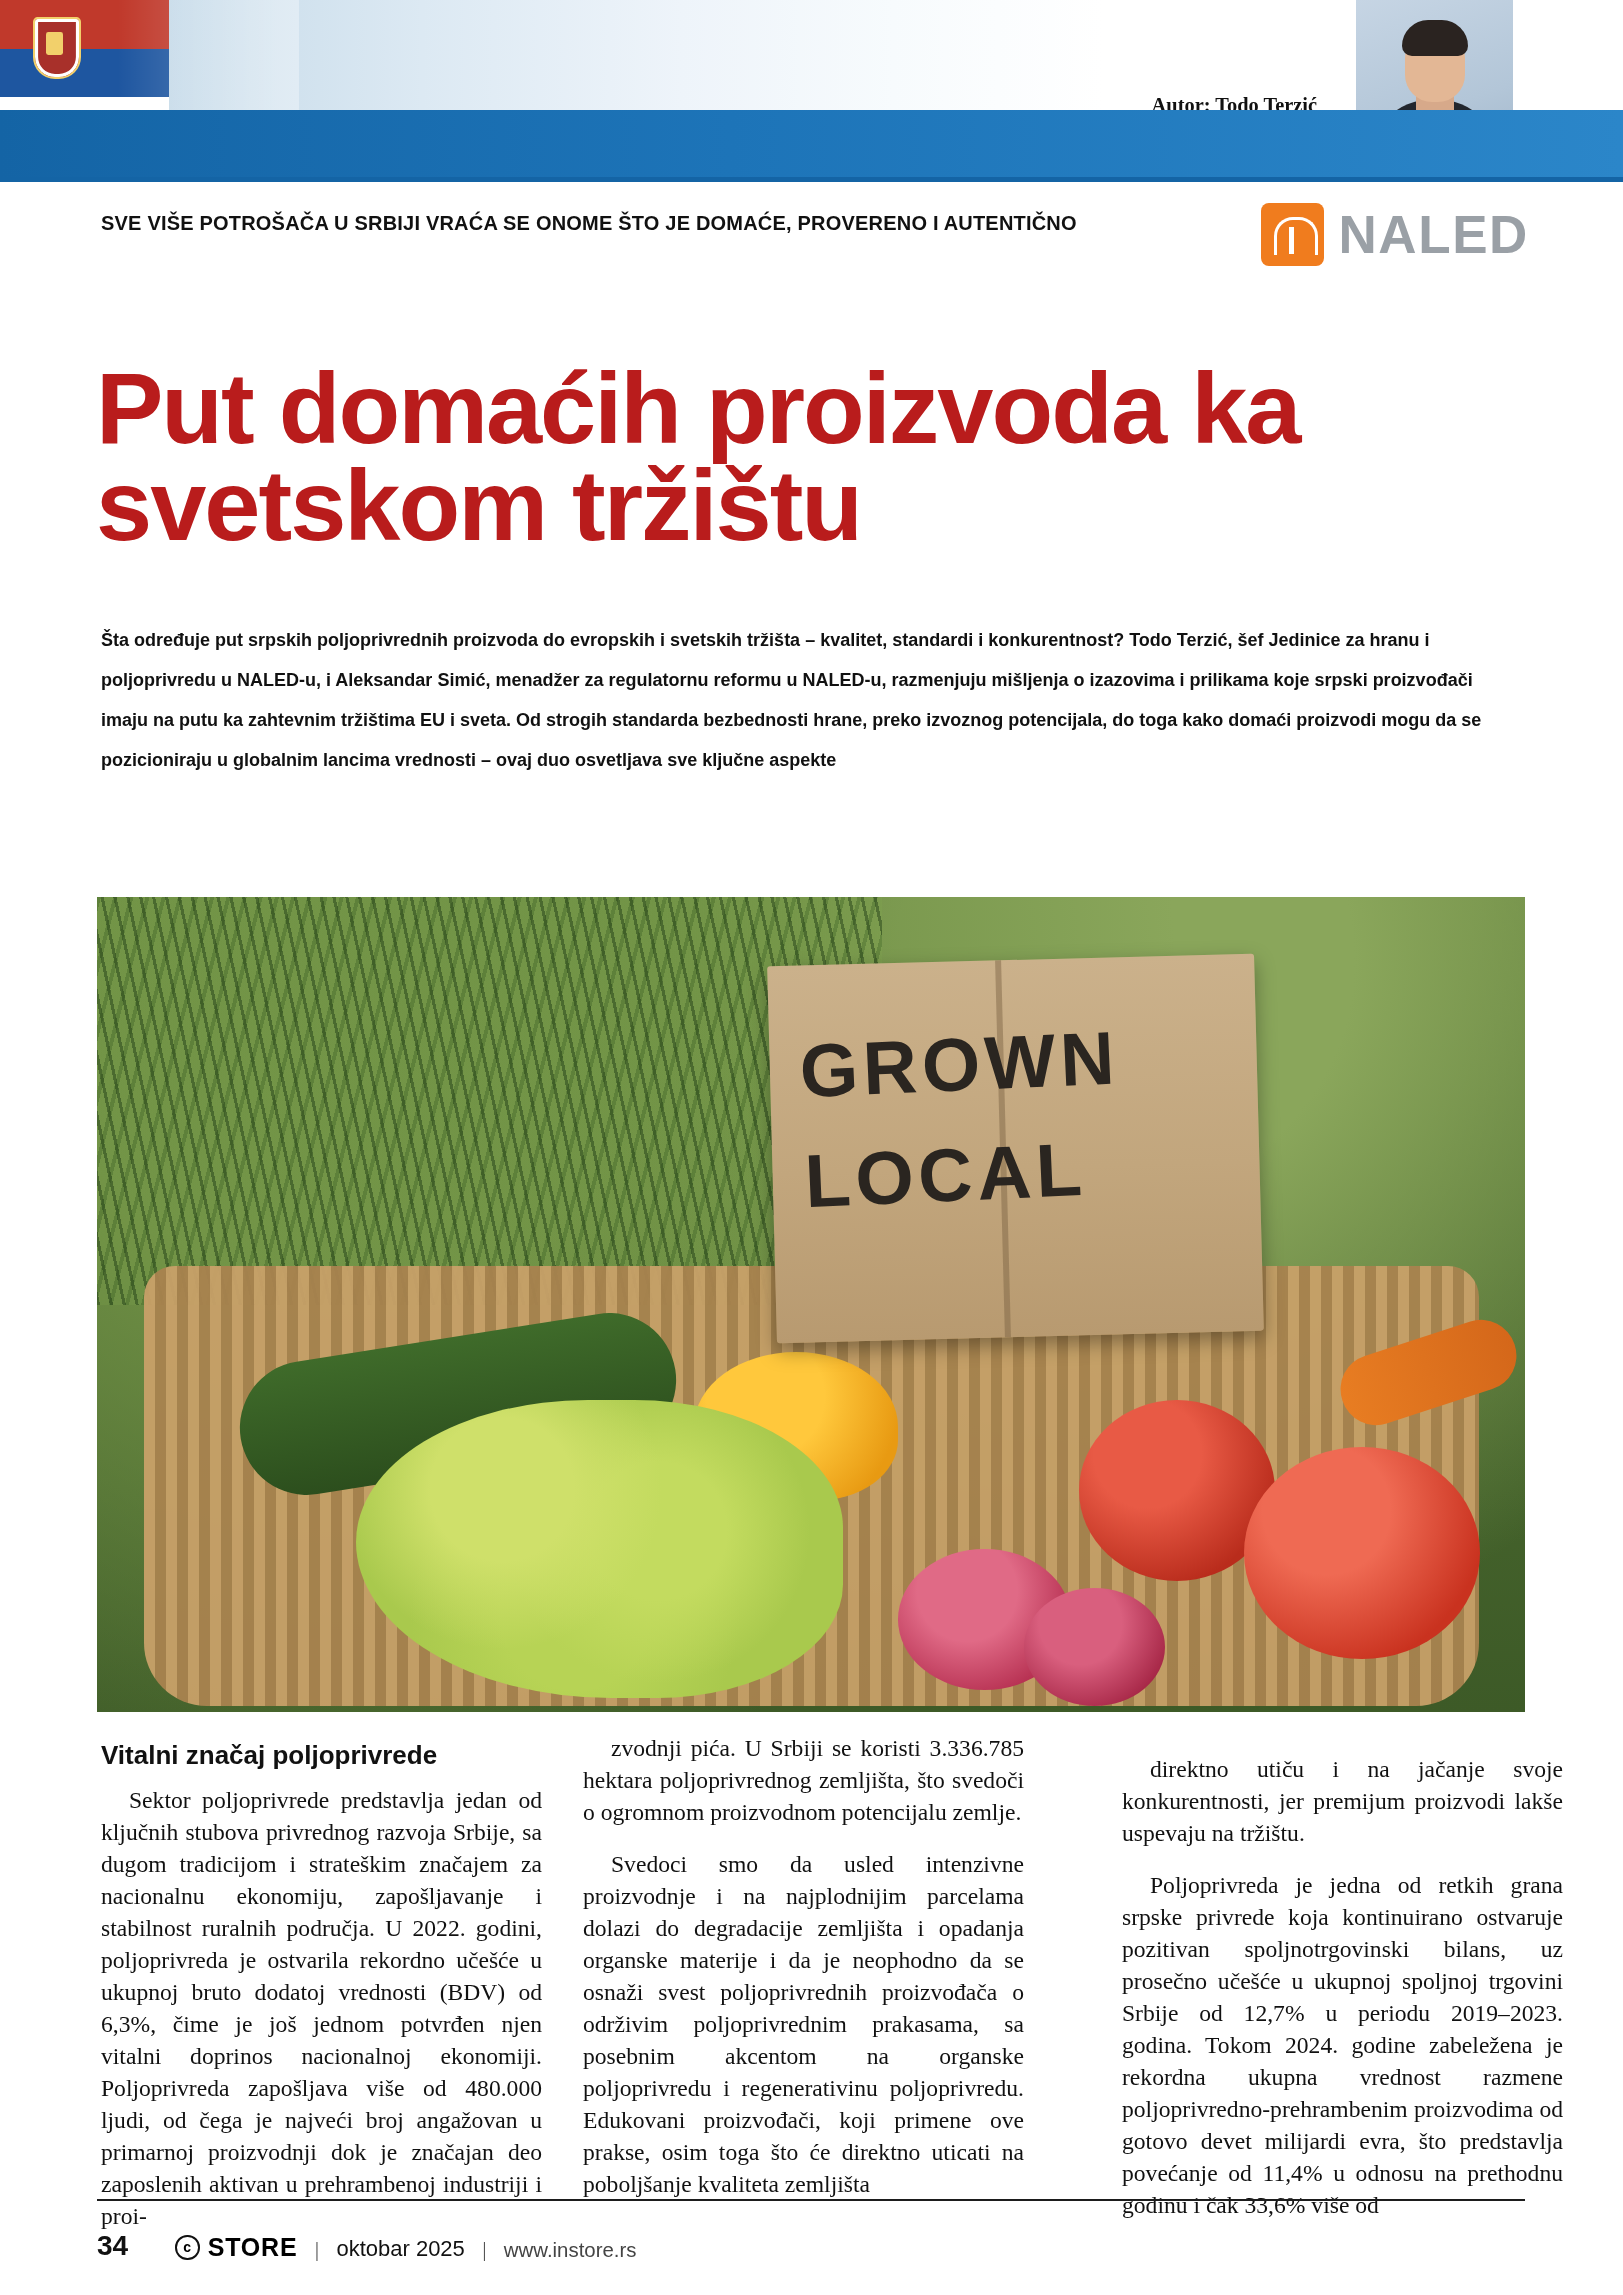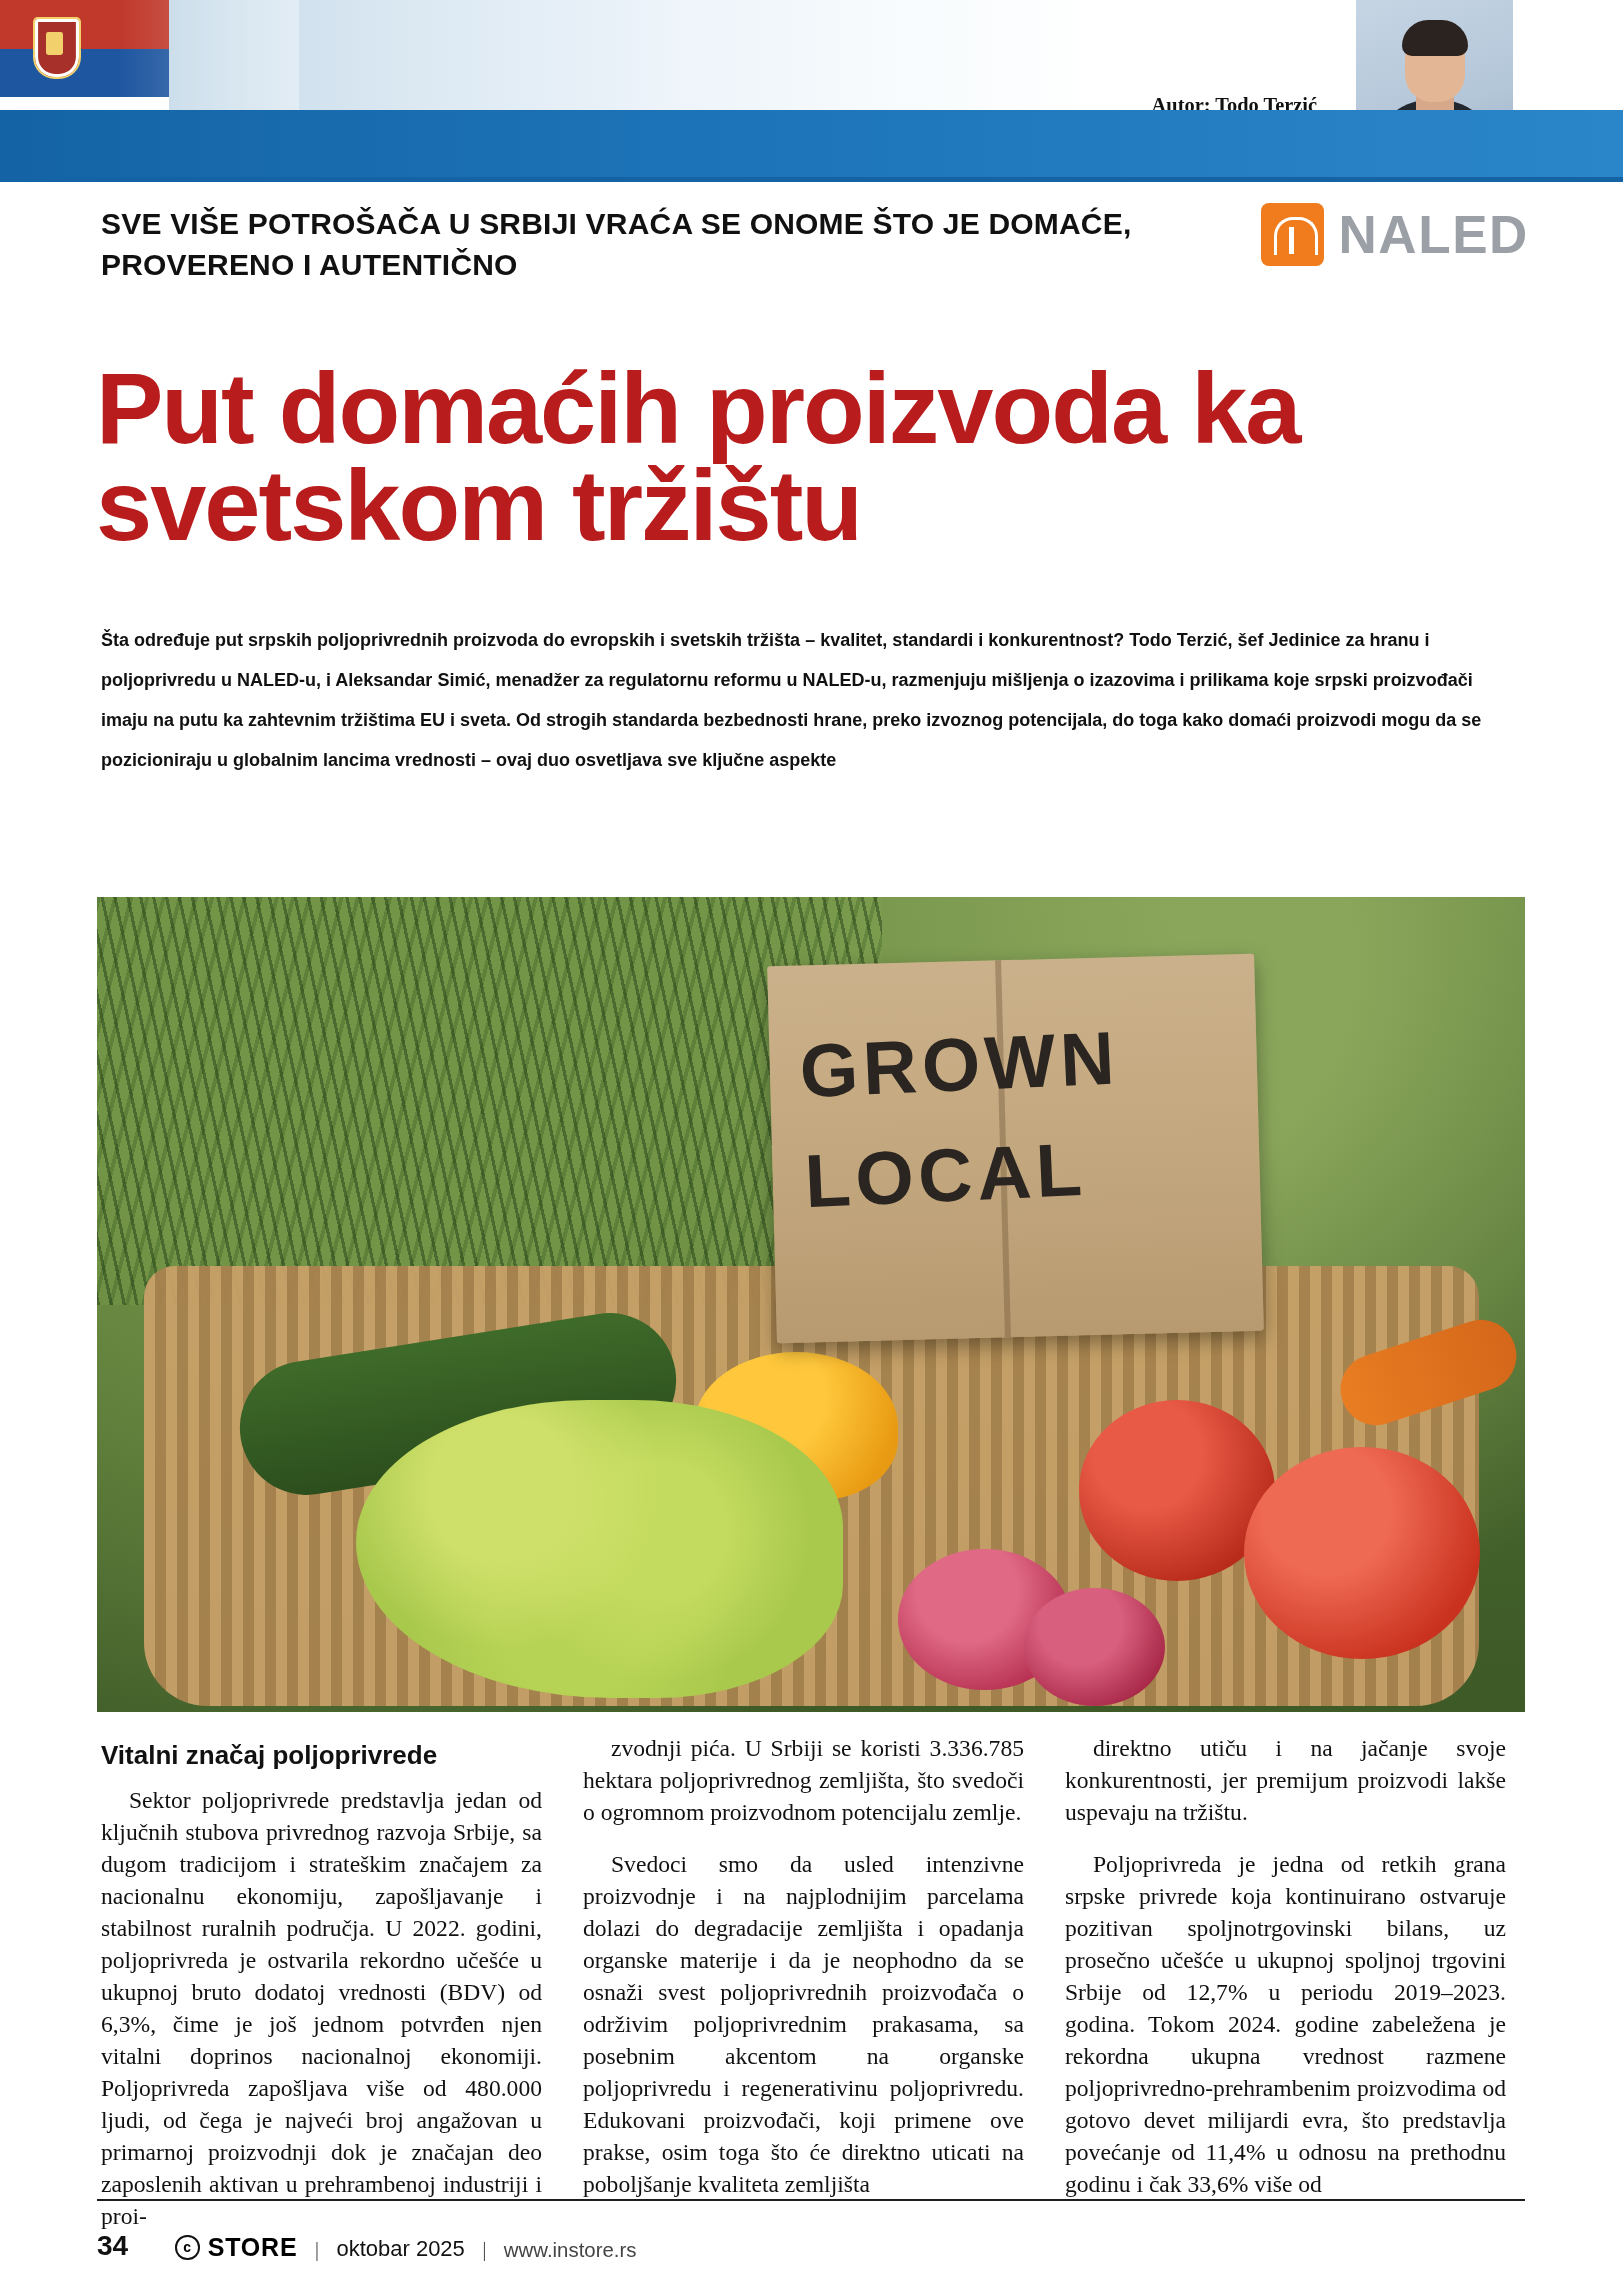--- a/index.html
+++ b/index.html
@@ -152,21 +152,21 @@
     left: 0; top: 177px;
     width: 1623px; height: 4.7px;
     background: #1464a5;
   }
 
   
   .kicker {
     position: absolute;
     left: 101px; top: 203px;
     width: 1099px;
-    font-size: 30px;
+    font-size: 20px;
     font-weight: bold;
     line-height: 41px;
     letter-spacing: 0.2px;
     color: #111;
   }
 
   
   .naled-logo {
     position: absolute;
     right: 94px; top: 196px;
@@ -368,21 +368,21 @@
     font-family: "Liberation Serif", serif;
     font-size: 23.6px;
     line-height: 32px;
     color: #111;
     text-align: justify;
   }
   .col p { margin: 0 0 0 0; text-indent: 28px; }
   .col p + p { margin-top: 20.4px; }
   .col-1 { left: 101px; top: 1784px; }
   .col-2 { left: 583px; }
-  .col-3 { left: 1065px; }
+  .col-3 { left: 1122px; margin-top: 21px; }
 
   
   .footer-rule {
     position: absolute;
     left: 97px; top: 2199px;
     width: 1428px; height: 2.4px;
     background: #1d1d1d;
   }
   .footer {
     position: absolute;

